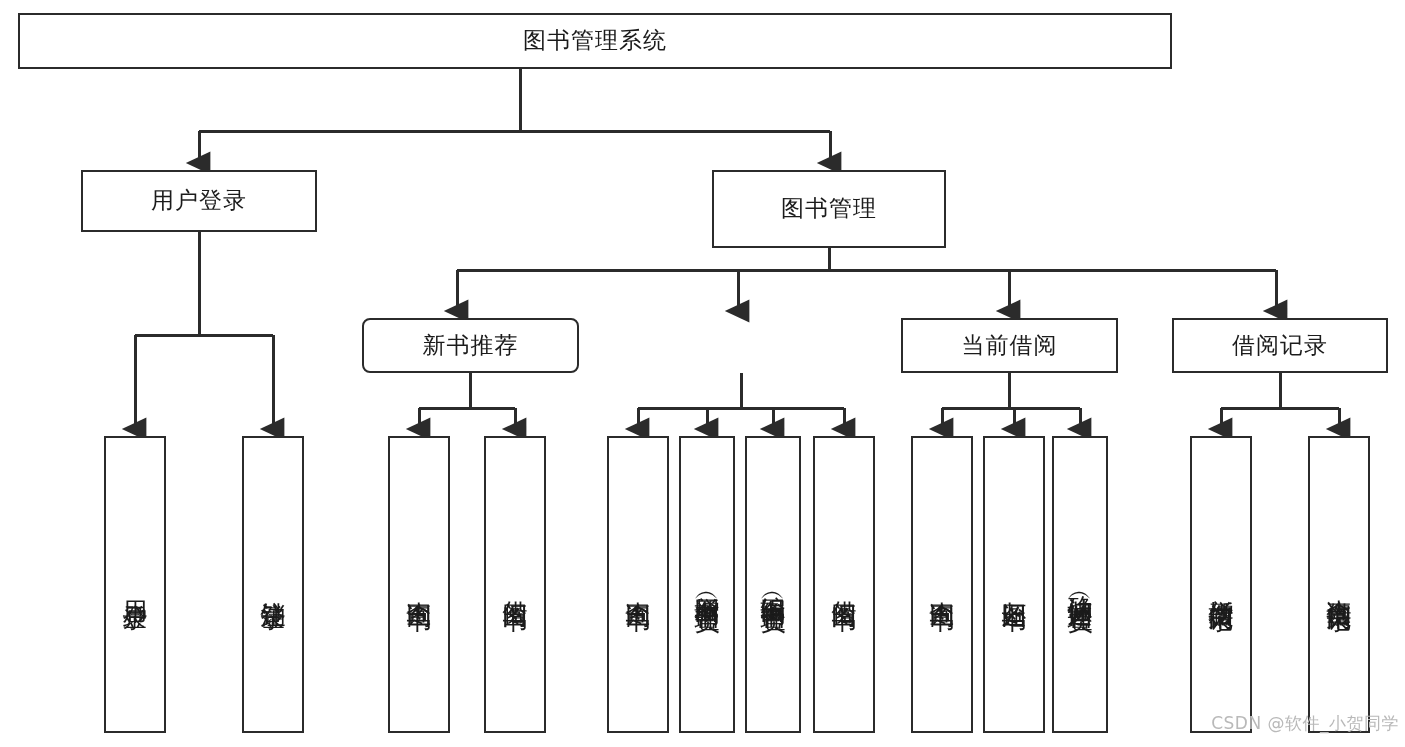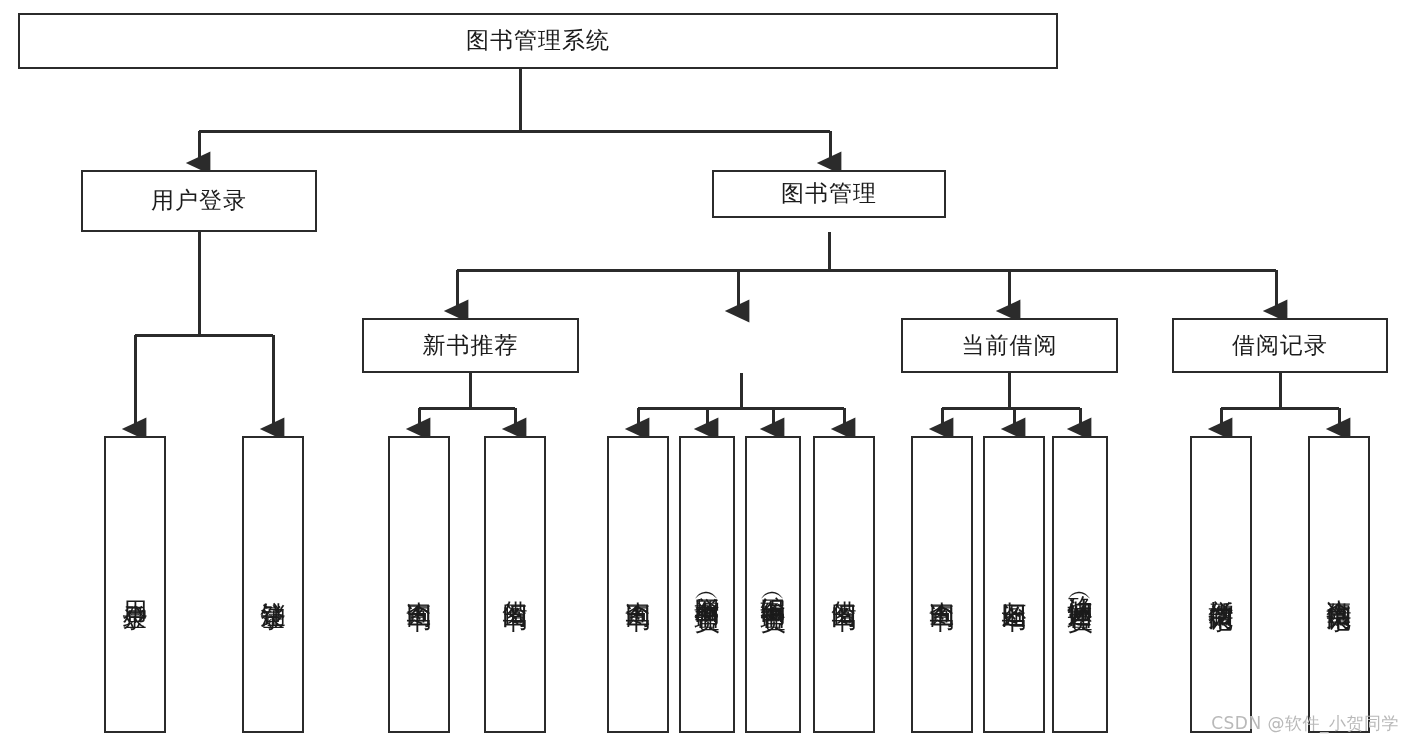--- a/index.html
+++ b/index.html
@@ -119,32 +119,32 @@
       <path d="M1014,408 L1014,429" marker-end="url(#arrowhead)"></path>
       <path d="M1080,408 L1080,429" marker-end="url(#arrowhead)"></path>
 
       <path d="M1280,373 L1280,408"></path>
       <path d="M1221,408 L1339,408"></path>
       <path d="M1221,408 L1221,429" marker-end="url(#arrowhead)"></path>
       <path d="M1339,408 L1339,429" marker-end="url(#arrowhead)"></path>
     </g>
   </svg>
 
-  <div class="node horiz root" style="left:18px; top:13px; width:1040px; height:56px;">
+  <div class="node horiz root" style="left:18px; top:13px; width:1154px; height:56px;">
     <span>图书管理系统</span>
   </div>
 
   <div class="node horiz" style="left:81px; top:170px; width:236px; height:62px;">
     <span>用户登录</span>
   </div>
-  <div class="node horiz" style="left:712px; top:170px; width:234px; height:48px;">
+  <div class="node horiz" style="left:712px; top:170px; width:234px; height:78px;">
     <span>图书管理</span>
   </div>
 
-  <div class="node horiz" style="left:362px; top:318px; width:217px; height:55px;">
+  <div class="node horiz" style="left:362px; top:318px; width:217px; height:55px;border-radius:8px;">
     <span>新书推荐</span>
   </div>
   <div class="node horiz" style="left:901px; top:318px; width:217px; height:55px;">
     <span>当前借阅</span>
   </div>
   <div class="node horiz" style="left:1172px; top:318px; width:216px; height:55px;">
     <span>借阅记录</span>
   </div>
 
   <div class="node leaf" style="left:104px; top:436px; width:62px; height:297px;">

